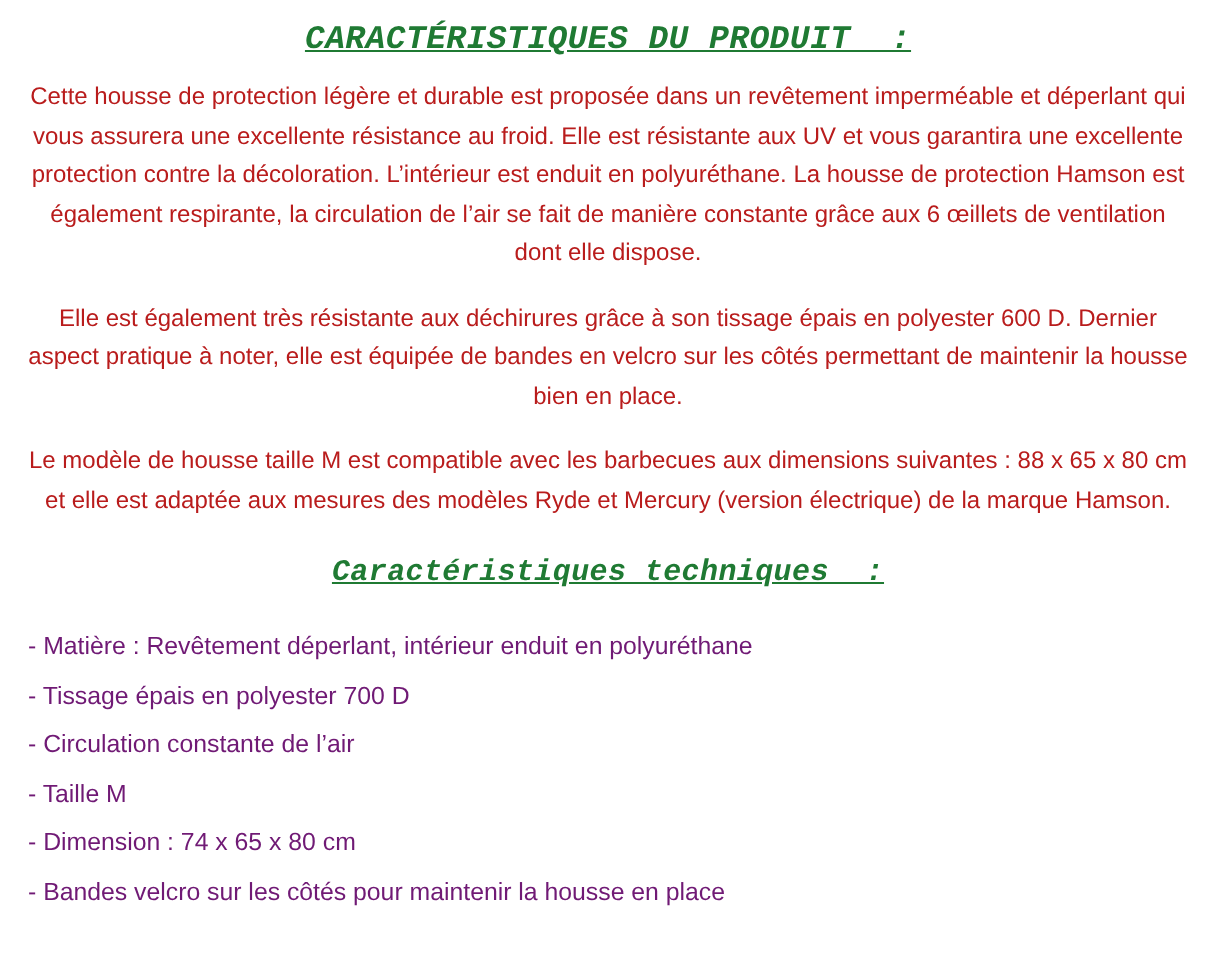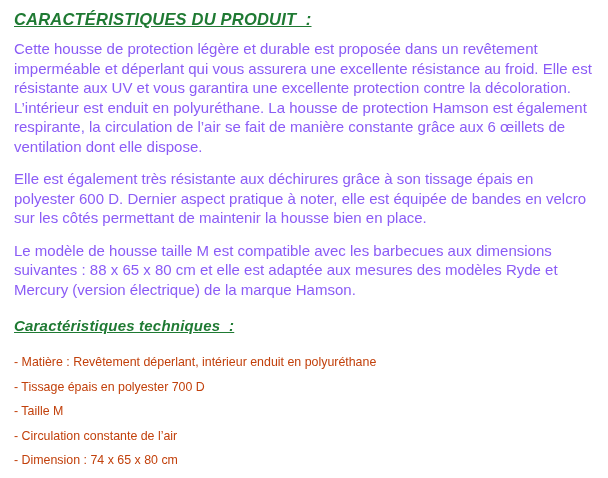--- a/index.html
+++ b/index.html
@@ -15,51 +15,52 @@
     overflow: hidden;
   }
   .page {
     width: 608px;
     height: 478px;
     box-sizing: border-box;
     padding: 8px 14px 0 14px;
     position: relative;
   }
   .heading {
-    font-family: Liberation Sans, sans-serif;
+    font-family: Liberation Mono, monospace;
     font-style: italic;
     font-size: 16.5px;
     color: #1f7a33;
     text-decoration: underline;
     letter-spacing: 0.2px;
     margin: 2px 0 10px 0;
     white-space: pre;
+    text-align: center;
   }
   .heading.sub {
     font-size: 15px;
     margin-top: 18px;
     margin-bottom: 19px;
   }
   p.body {
-    font-size: 15px;
+    font-size: 12px;
     line-height: 19.5px;
     margin: 0 0 13px 0;
-    text-align: left;
-    color: #8b5cf6;
+    text-align: center;
+    color: #b91c1c;
   }
   ul.specs {
     list-style: none;
     margin: 0;
     padding: 0;
   }
   ul.specs li {
     font-size: 12.4px;
     line-height: 19.5px;
     margin: 0 0 5px 0;
-    color: #c2410c;
+    color: #701a75;
     white-space: pre;
   }
 </style>
 </head>
 <body>
 
 <div class="page">
 
   <h1 class="heading">CARACTÉRISTIQUES DU PRODUIT  :</h1>
 
@@ -67,20 +68,20 @@
 
   <p class="body">Elle est également très résistante aux déchirures grâce à son tissage épais en polyester 600 D. Dernier aspect pratique à noter, elle est équipée de bandes en velcro sur les côtés permettant de maintenir la housse bien en place.</p>
 
   <p class="body">Le modèle de housse taille M est compatible avec les barbecues aux dimensions suivantes : 88 x 65 x 80 cm et elle est adaptée aux mesures des modèles Ryde et Mercury (version électrique) de la marque Hamson.</p>
 
   <h2 class="heading sub">Caractéristiques techniques  :</h2>
 
   <ul class="specs">
     <li>- Matière : Revêtement déperlant, intérieur enduit en polyuréthane</li>
     <li>- Tissage épais en polyester 700 D</li>
+    <li>- Circulation constante de l’air</li>
     <li>- Taille M</li>
-    <li>- Circulation constante de l’air</li>
     <li>- Dimension : 74 x 65 x 80 cm</li>
     <li>- Bandes velcro sur les côtés pour maintenir la housse en place</li>
 
   </ul>
 
 </div>
 
 </body></html>

